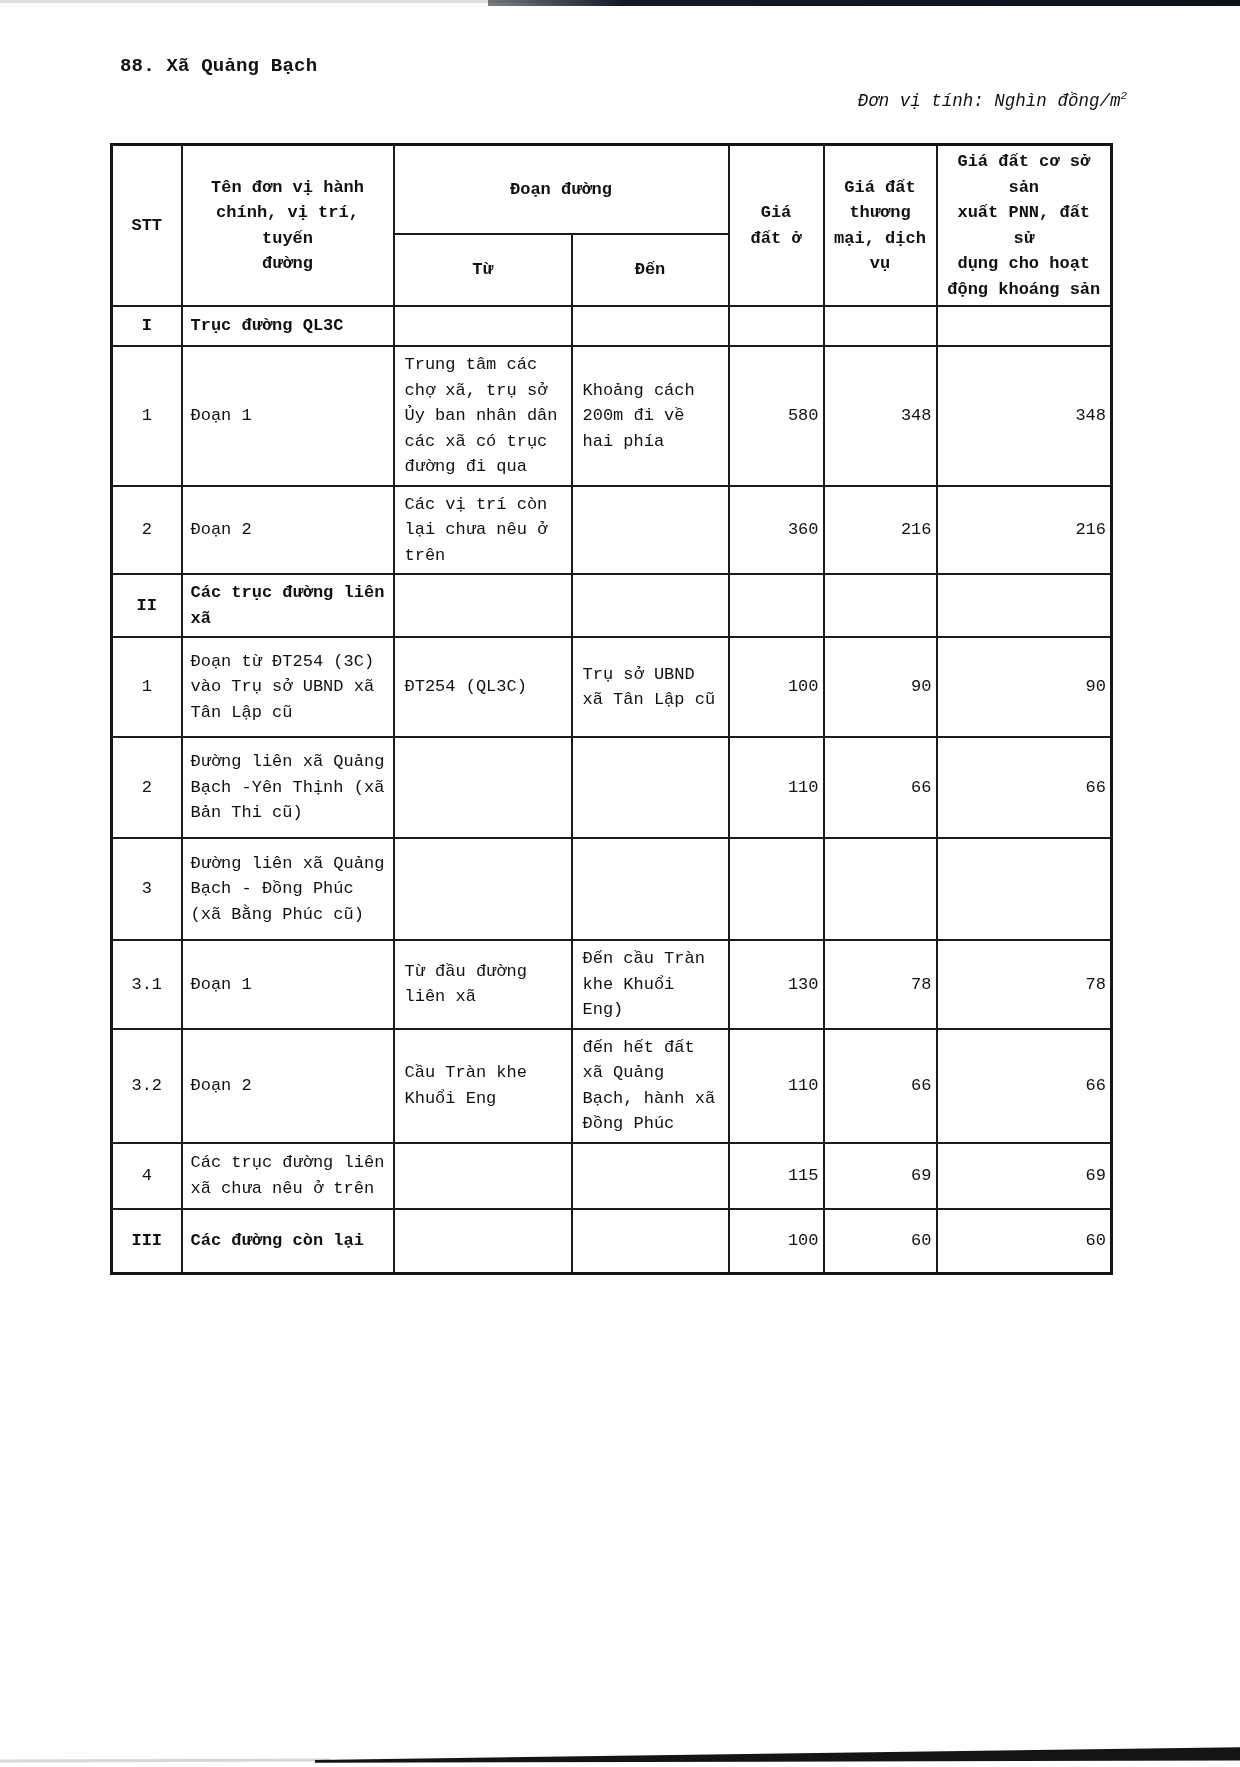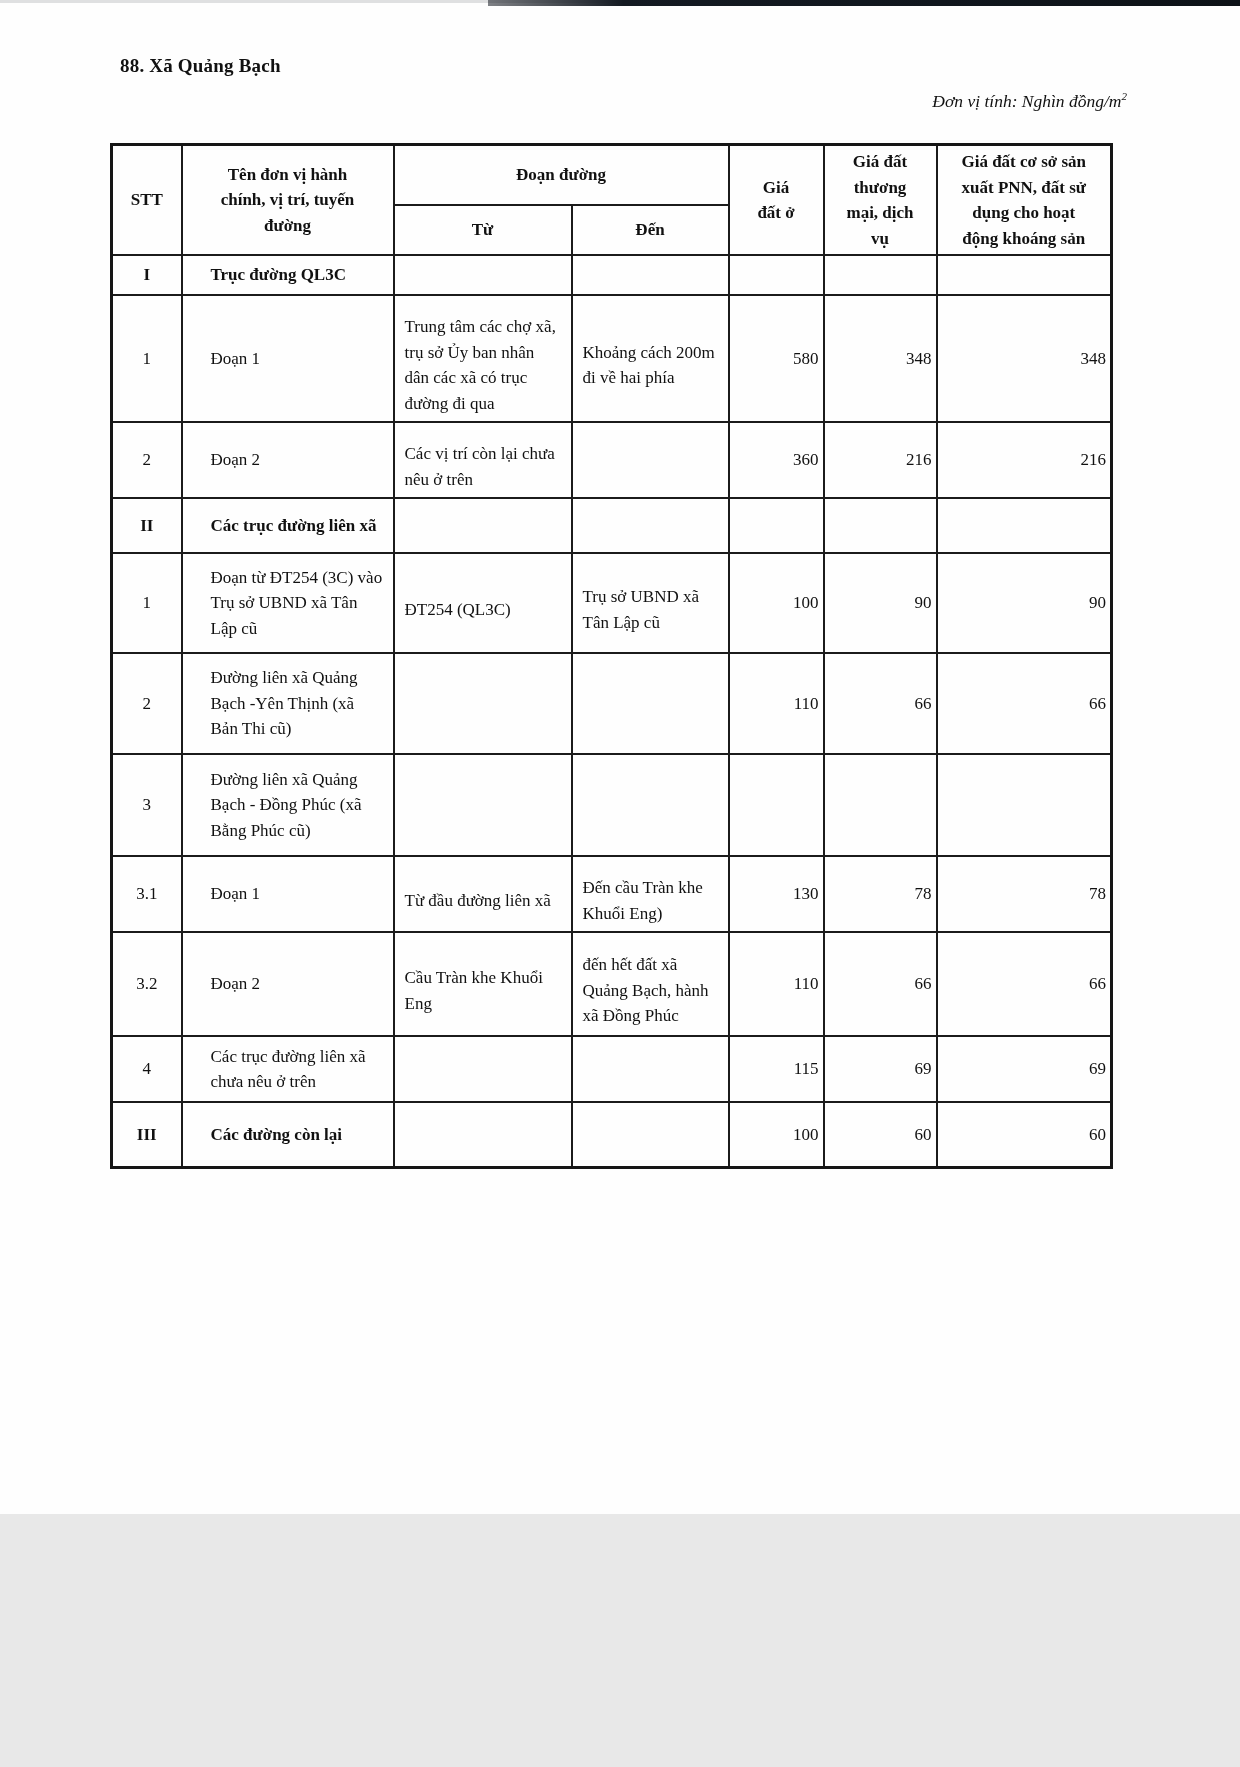--- a/index.html
+++ b/index.html
@@ -1,23 +1,23 @@
 <!DOCTYPE html>
 <html><head>
 <meta charset="utf-8">
 <style>
   * { margin: 0; padding: 0; box-sizing: border-box; }
   html, body { background: #e8e8e8; }
   .page {
     position: relative;
     width: 1240px;
-    height: 1514px;
+    height: 1767px;
     background: #fefefe;
     overflow: hidden;
-    font-family: Liberation Serif, serif;
+    font-family: Liberation Mono, monospace;
     color: #111;
   }
   
   .scan-top-faint {
     position: absolute; left: 0; top: 0;
     width: 620px; height: 3px;
     background: rgba(130,135,140,0.25);
   }
   .scan-top-dark {
     position: absolute; left: 488px; top: 0;
@@ -67,22 +67,22 @@
   .price-table { border: 3px solid #151515; }
   .price-table thead th {
     font-weight: bold;
     text-align: center;
     padding: 3px 6px;
     white-space: pre-line;
   }
   thead tr.hdr-top { height: 59px; }
   thead tr.hdr-sub { height: 48px; }
   td.c-stt  { text-align: center; padding: 4px 4px; }
-  td.c-name { text-align: left; padding: 5px 8px 5px 28px; border-radius: 13px; }
-  td.c-from, td.c-to { text-align: left; padding: 18px 8px 5px 10px; }
+  td.c-name { text-align: left; padding: 5px 8px 5px 8px; border-radius: 13px; }
+  td.c-from, td.c-to { text-align: left; padding: 5px 8px 5px 10px; }
   td.c-num  { text-align: right; padding: 4px 4px 4px 4px; }
   tr.section-row td.c-stt, tr.section-row td.c-name { font-weight: bold; }
 </style>
 </head>
 <body>
 
 <div class="page">
 
   <div class="scan-top-faint"></div>
   <div class="scan-top-dark"></div>

